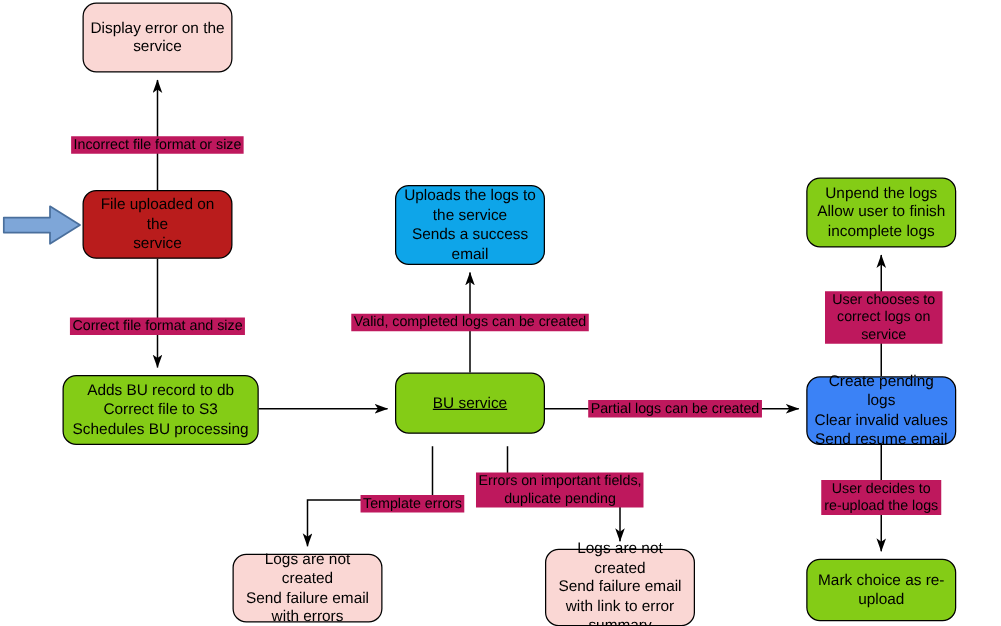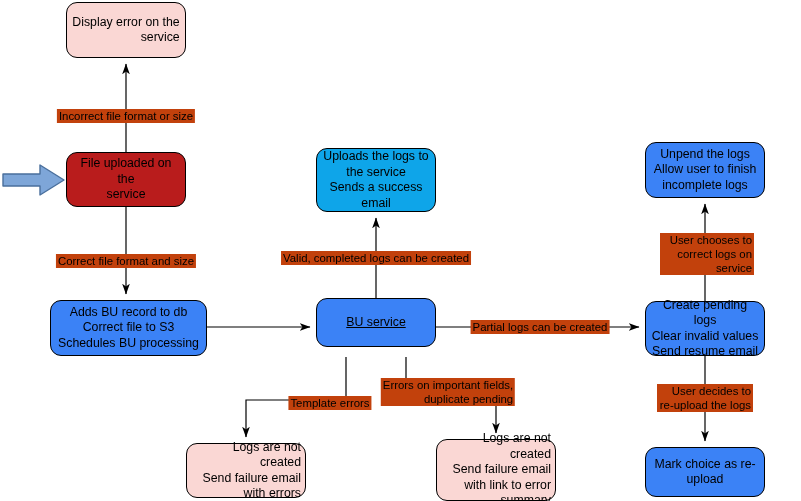--- a/index.html
+++ b/index.html
@@ -31,34 +31,34 @@
     display: flex;
     align-items: center;
     justify-content: center;
     text-align: center;
     font-size: 12.3px;
     line-height: 15.5px;
     color: #000000;
     white-space: pre-line;
     padding: 2px 4px;
   }
-  .n-white { background: #3b82f6; }
-  .n-pink  { background: #fad7d4; text-align: right; }
+  .n-white { background: #84cc16; }
+  .n-pink  { background: #fad7d4; }
   .n-blue  { background: #b91c1c; }
   .n-green { background: #0ea5e9; }
   .n-yellow{ background: #3b82f6; }
 
   .edge-label {
     position: absolute;
     font-size: 11.4px;
     line-height: 14px;
     color: #000000;
-    text-align: right;
+    text-align: center;
     white-space: pre-line;
-    background: #c2410c;
+    background: #be185d;
     padding: 0 2px;
   }
 </style>
 </head>
 <body>
 
 <div id="canvas">
 
   <svg id="edges" viewBox="0 0 801 501" xmlns="http://www.w3.org/2000/svg">
     <defs>

